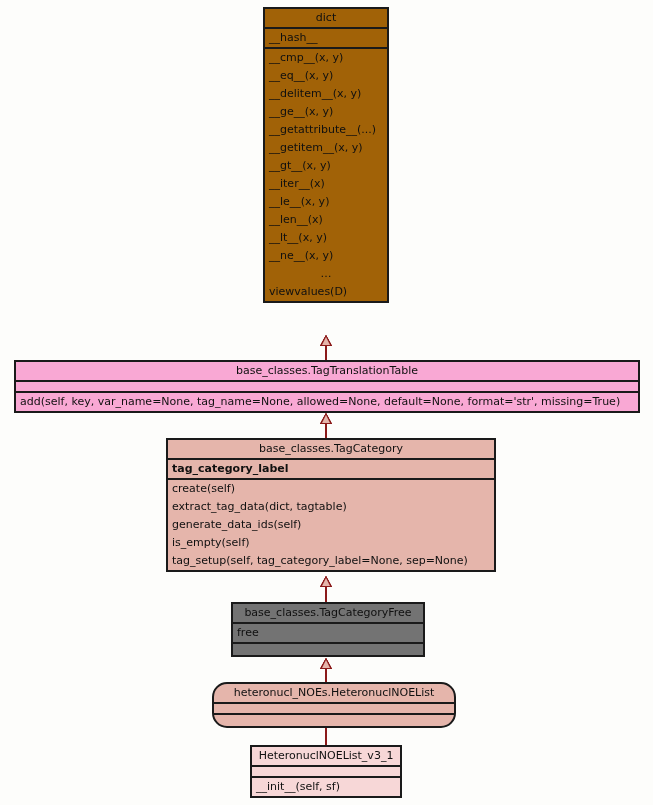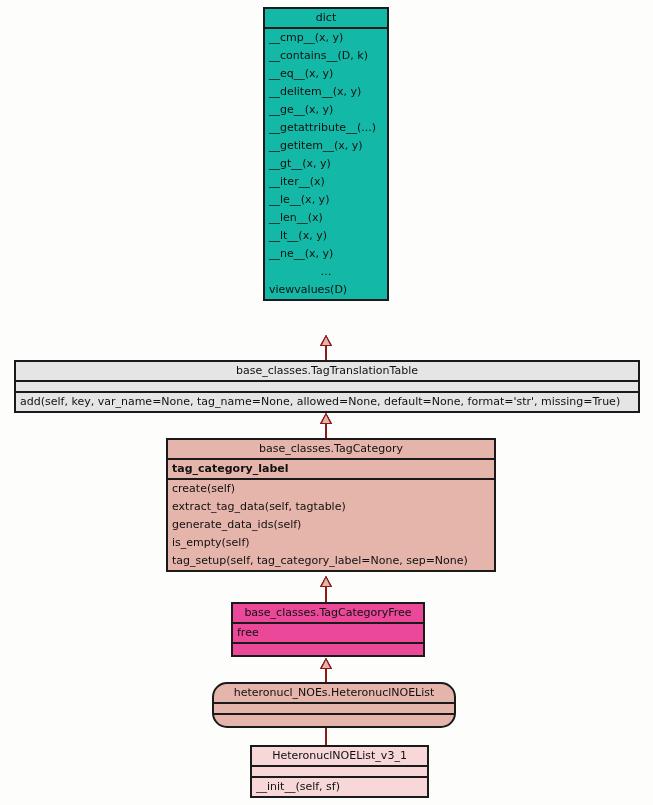--- a/index.html
+++ b/index.html
@@ -132,78 +132,80 @@
   <div class="edge" style="left: 325px; top: 664px; height: 19px; background: rgb(139, 26, 26);"></div>
   <div class="arrowhead" style="left: 320px; top: 658px; border-bottom-color: rgb(139, 26, 26);">
     <div class="arrowhead-inner" style="border-bottom-color: rgb(229, 181, 171);"></div>
   </div>
 
   <div class="edge" style="left: 325px; top: 718px; height: 28px; background: rgb(139, 26, 26);"></div>
   <div class="arrowhead" style="left: 320px; top: 712px; border-bottom-color: rgb(139, 26, 26);">
     <div class="arrowhead-inner" style="border-bottom-color: rgb(229, 181, 171);"></div>
   </div>
 
-  <div class="uml-class" style="left: 263px; top: 7px; width: 126px; background: #14b8a6; border-color: rgb(26, 26, 26);">
+  <div class="uml-class" style="left: 263px; top: 7px; width: 126px; background: #a16207; border-color: rgb(26, 26, 26);">
     <div class="uml-title" style="border-bottom-color: rgb(26, 26, 26);">dict</div>
+    <div class="uml-compartment attrs" style="border-bottom-color: rgb(26, 26, 26);">
+      <div class="uml-row">__hash__</div>
+    </div>
     <div class="uml-compartment">
       <div class="uml-row">__cmp__(x, y)</div>
-      <div class="uml-row">__contains__(D, k)</div>
       <div class="uml-row">__eq__(x, y)</div>
       <div class="uml-row">__delitem__(x, y)</div>
       <div class="uml-row">__ge__(x, y)</div>
       <div class="uml-row">__getattribute__(...)</div>
       <div class="uml-row">__getitem__(x, y)</div>
       <div class="uml-row">__gt__(x, y)</div>
       <div class="uml-row">__iter__(x)</div>
       <div class="uml-row">__le__(x, y)</div>
       <div class="uml-row">__len__(x)</div>
       <div class="uml-row">__lt__(x, y)</div>
       <div class="uml-row">__ne__(x, y)</div>
       <div class="uml-row center">…</div>
       <div class="uml-row">viewvalues(D)</div>
     </div>
   </div>
 
-  <div class="uml-class" style="left: 14px; top: 360px; width: 626px; background: #e5e5e5; border-color: rgb(26, 26, 26);">
+  <div class="uml-class" style="left: 14px; top: 360px; width: 626px; background: #f9a8d4; border-color: rgb(26, 26, 26);">
     <div class="uml-title" style="border-bottom-color: rgb(26, 26, 26);">base_classes.TagTranslationTable</div>
     <div class="uml-compartment attrs empty-row" style="border-bottom-color: rgb(26, 26, 26);"></div>
     <div class="uml-compartment">
       <div class="uml-row">add(self, key, var_name=None, tag_name=None, allowed=None, default=None, format='str', missing=True)</div>
     </div>
   </div>
 
   <div class="uml-class" style="left: 166px; top: 438px; width: 330px; background: rgb(229, 181, 171); border-color: rgb(26, 26, 26);">
     <div class="uml-title" style="border-bottom-color: rgb(26, 26, 26);">base_classes.TagCategory</div>
     <div class="uml-compartment attrs" style="border-bottom-color: rgb(26, 26, 26); font-weight: bold;">
       <div class="uml-row">tag_category_label</div>
     </div>
     <div class="uml-compartment">
       <div class="uml-row">create(self)</div>
-      <div class="uml-row">extract_tag_data(self, tagtable)</div>
+      <div class="uml-row">extract_tag_data(dict, tagtable)</div>
       <div class="uml-row">generate_data_ids(self)</div>
       <div class="uml-row">is_empty(self)</div>
       <div class="uml-row">tag_setup(self, tag_category_label=None, sep=None)</div>
     </div>
   </div>
 
-  <div class="uml-class" style="left: 231px; top: 602px; width: 194px; background: #ec4899; border-color: rgb(26, 26, 26);">
+  <div class="uml-class" style="left: 231px; top: 602px; width: 194px; background: #737373; border-color: rgb(26, 26, 26);">
     <div class="uml-title" style="border-bottom-color: rgb(26, 26, 26);">base_classes.TagCategoryFree</div>
     <div class="uml-compartment attrs" style="border-bottom-color: rgb(26, 26, 26);">
       <div class="uml-row">free</div>
     </div>
     <div class="uml-compartment empty-row"></div>
   </div>
 
   <div class="uml-class" style="left: 212px; top: 682px; width: 244px; background: rgb(229, 181, 171); border-color: rgb(26, 26, 26); border-radius: 15px;">
     <div class="uml-title" style="border-bottom-color: rgb(26, 26, 26);">heteronucl_NOEs.HeteronuclNOEList</div>
     <div class="uml-compartment attrs empty-row" style="border-bottom-color: rgb(26, 26, 26);"></div>
     <div class="uml-compartment empty-row"></div>
   </div>
 
-  <div class="uml-class light" style="left: 250px; top: 745px; width: 179px; background: rgb(247, 215, 215); border-color: rgb(26, 26, 26);">
+  <div class="uml-class light" style="left: 250px; top: 745px; width: 152px; background: rgb(247, 215, 215); border-color: rgb(26, 26, 26);">
     <div class="uml-title" style="border-bottom-color: rgb(26, 26, 26);">HeteronuclNOEList_v3_1</div>
     <div class="uml-compartment attrs empty-row" style="border-bottom-color: rgb(26, 26, 26);"></div>
     <div class="uml-compartment">
       <div class="uml-row">__init__(self, sf)</div>
     </div>
   </div>
 
 </div>
 
 </body></html>

